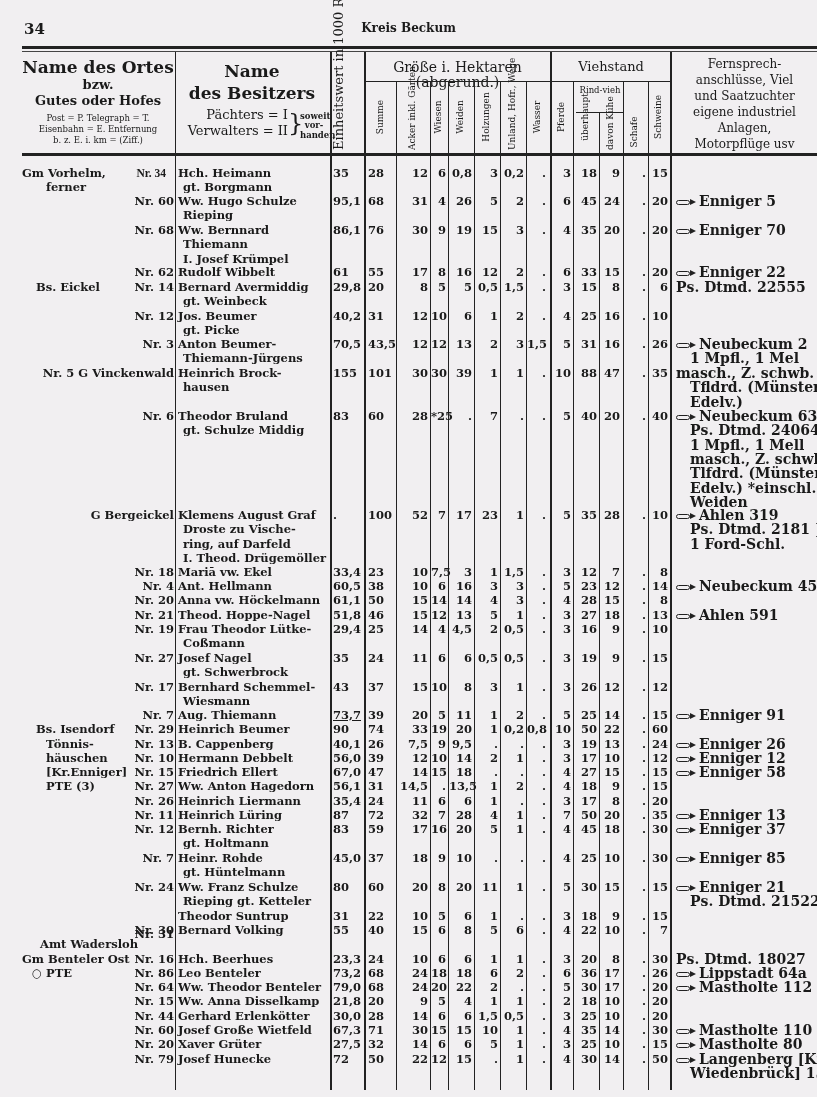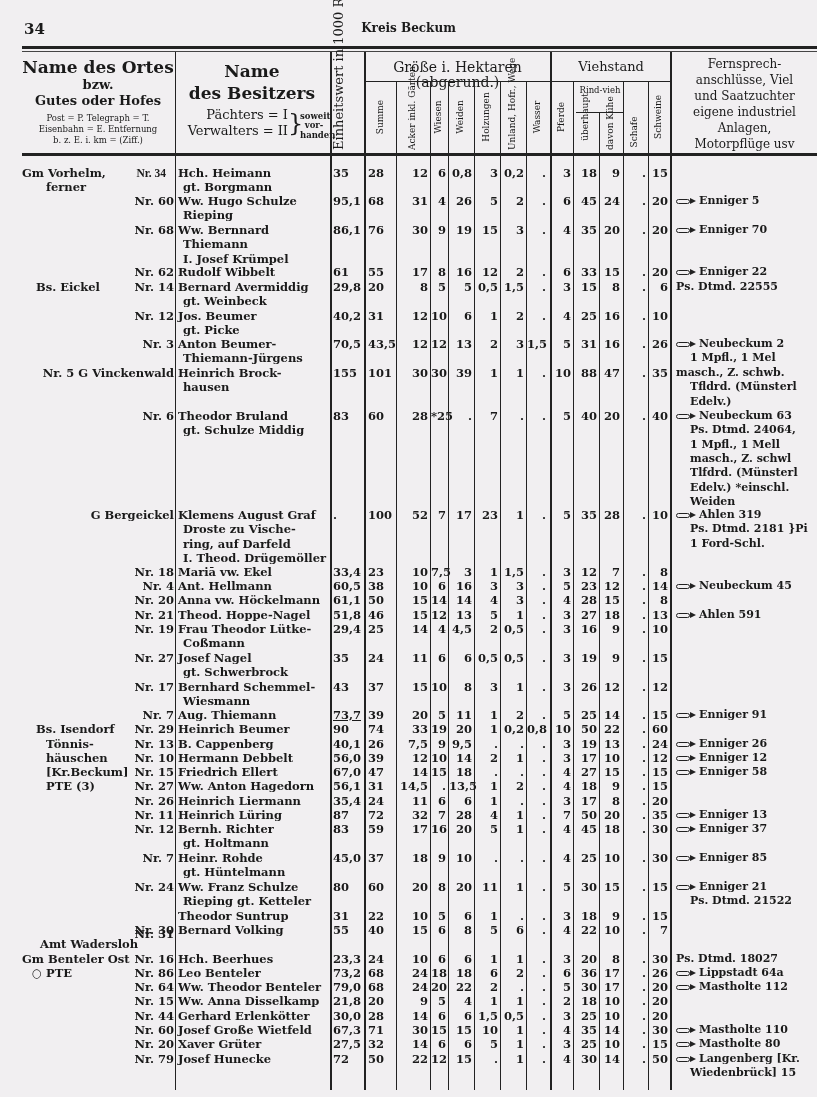--- a/index.html
+++ b/index.html
@@ -16,21 +16,21 @@
   .h { position:absolute; text-align:center; line-height:1.1; }
   .h-big { font-size:17px; font-weight:bold; }
   .h-med { font-size:13px; }
   .h-small { font-size:8.5px; }
   .vert { position:absolute; transform:rotate(-90deg); transform-origin:left top; white-space:nowrap; font-size:9px; text-align:center; }
   .vert-big { font-size:13px; line-height:1.05; }
   .cell { position:absolute; font-size:11.5px; font-weight:bold; white-space:nowrap; line-height:14px; }
   .num { text-align:right; }
   .loc { font-size:11.5px; font-weight:bold; }
   .owner { font-size:11.5px; font-weight:bold; }
-  .remark { position:absolute; left:676px; font-size:11px; font-weight:bold; white-space:nowrap; line-height:14.3px; }
+  .remark { position:absolute; left:676px; font-size:14px; font-weight:bold; white-space:nowrap; line-height:14.3px; }
   .phone { display:inline-block; width:20px; height:7px; position:relative; margin-right:3px; vertical-align:middle; }
   .phone::before { content:""; position:absolute; left:0; top:1px; width:14px; height:5px; border:1.5px solid #222; border-radius:3px; box-sizing:border-box; }
   .phone::after { content:""; position:absolute; right:0; top:0; border-left:6px solid #222; border-top:3.5px solid transparent; border-bottom:3.5px solid transparent; }
 </style>
 </head>
 <body>
 
 <div class="pagenum">34</div>
 <div class="runhead">Kreis Beckum</div>
 <div class="rule-top"></div>
@@ -500,21 +500,21 @@
       <div class="cell num" style="left: 501px; top: 751px; width: 23px;">1</div>
       <div class="cell num" style="left: 527px; top: 751px; width: 19px;">.</div>
       <div class="cell num" style="left: 552px; top: 751px; width: 19px;">3</div>
       <div class="cell num" style="left: 574px; top: 751px; width: 23px;">17</div>
       <div class="cell num" style="left: 600px; top: 751px; width: 20px;">10</div>
       <div class="cell num" style="left: 623px; top: 751px; width: 23px;">.</div>
       <div class="cell num" style="left: 649px; top: 751px; width: 19px;">12</div>
       <div class="remark" style="top: 751px;"><span class="phone"></span><span>Enniger 12</span></div>
     </div>
     <div>
-      <div class="cell loc" style="left: 46px; top: 765px;">[Kr.Beckum]</div>
+      <div class="cell loc" style="left: 46px; top: 765px;">[Kr.Enniger]</div>
       <div class="cell loc num" style="left: 100px; top: 765px; width: 74px;">Nr. 15</div>
       <div class="cell owner" style="left: 178px; top: 765px;">Friedrich Ellert</div>
       <div class="cell num" style="left: 333px; top: 765px; width: 29px; text-align: left;">67,0</div>
       <div class="cell num" style="left: 368px; top: 765px; width: 28px; text-align: left;">47</div>
       <div class="cell num" style="left: 397px; top: 765px; width: 31px;">14</div>
       <div class="cell num" style="left: 431px; top: 765px; width: 15px;">15</div>
       <div class="cell num" style="left: 449px; top: 765px; width: 23px;">18</div>
       <div class="cell num" style="left: 475px; top: 765px; width: 23px;">.</div>
       <div class="cell num" style="left: 501px; top: 765px; width: 23px;">.</div>
       <div class="cell num" style="left: 527px; top: 765px; width: 19px;">.</div>

